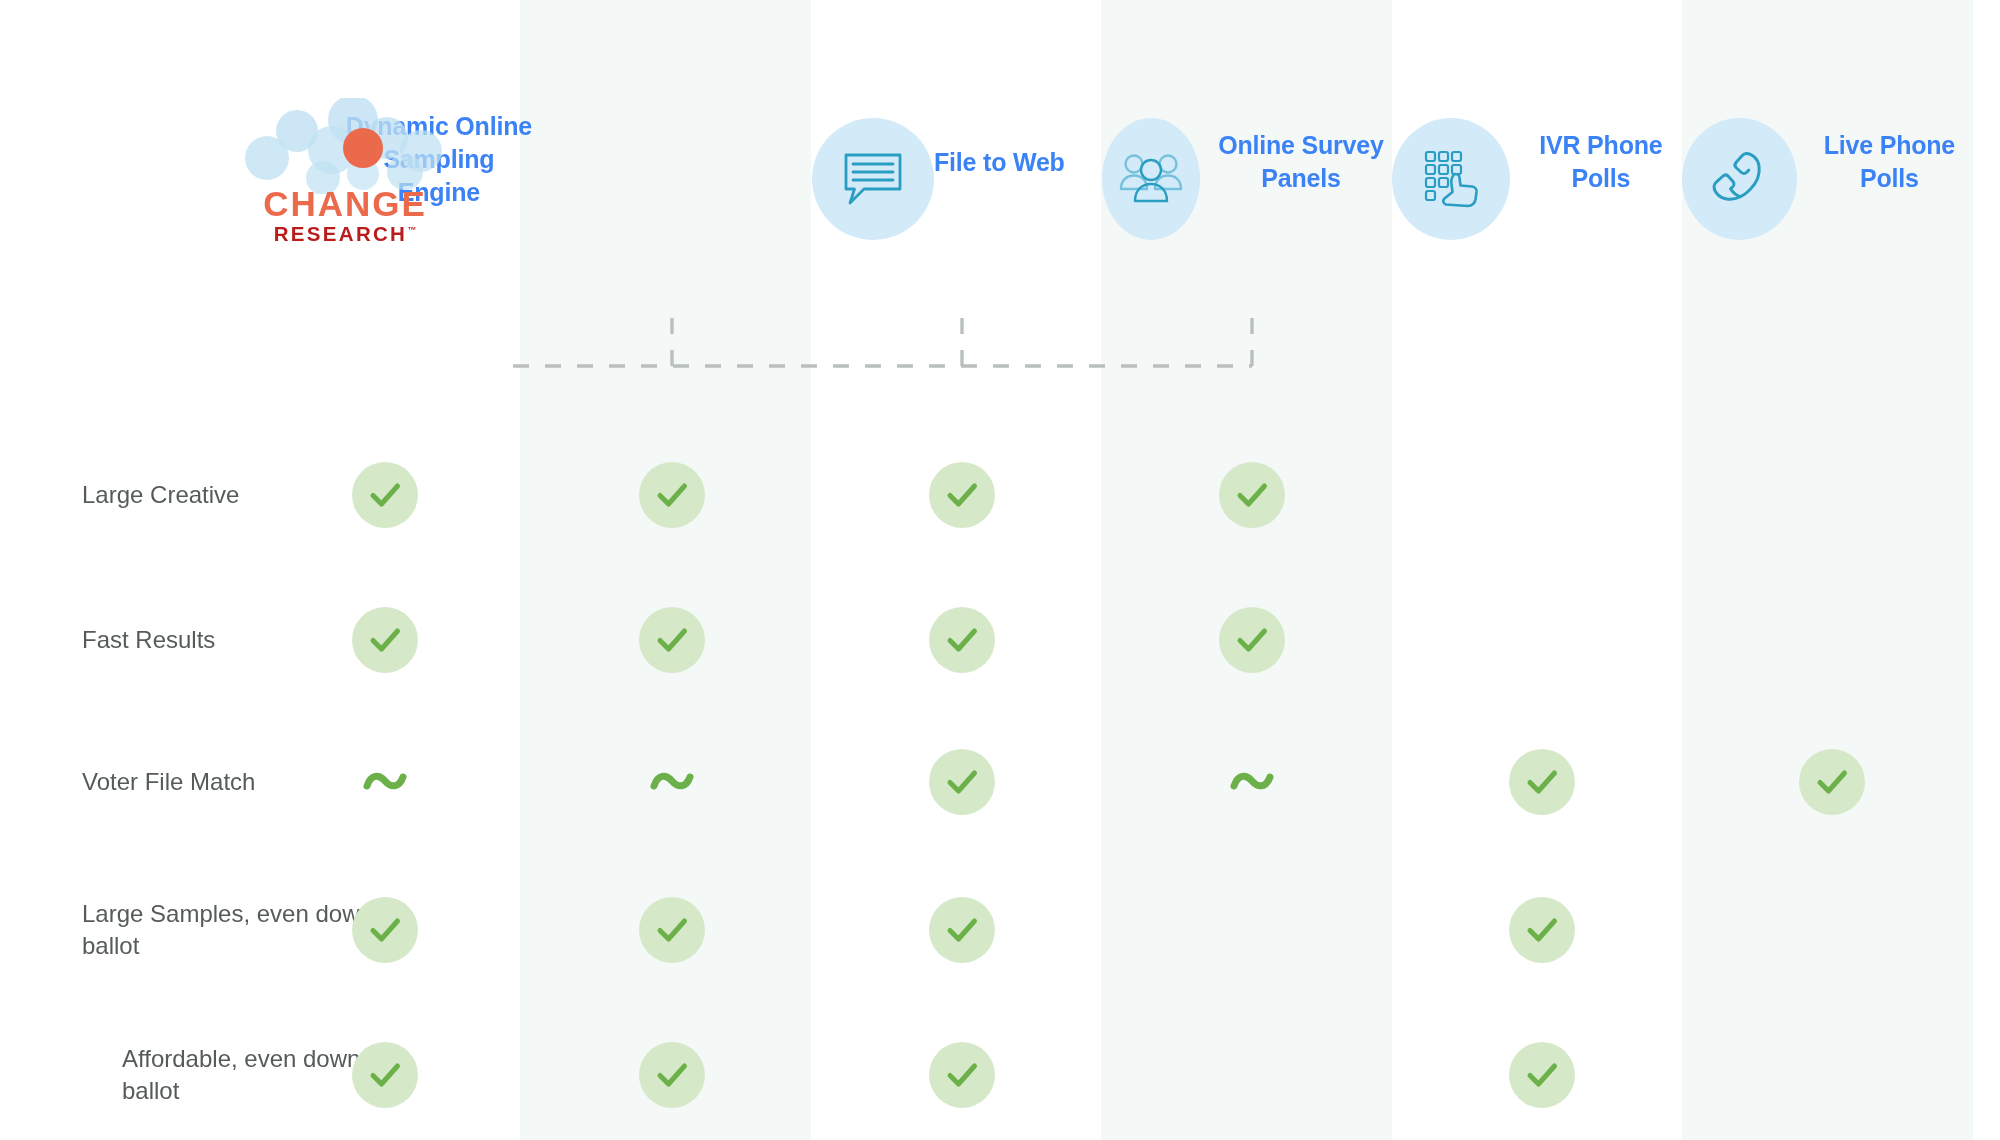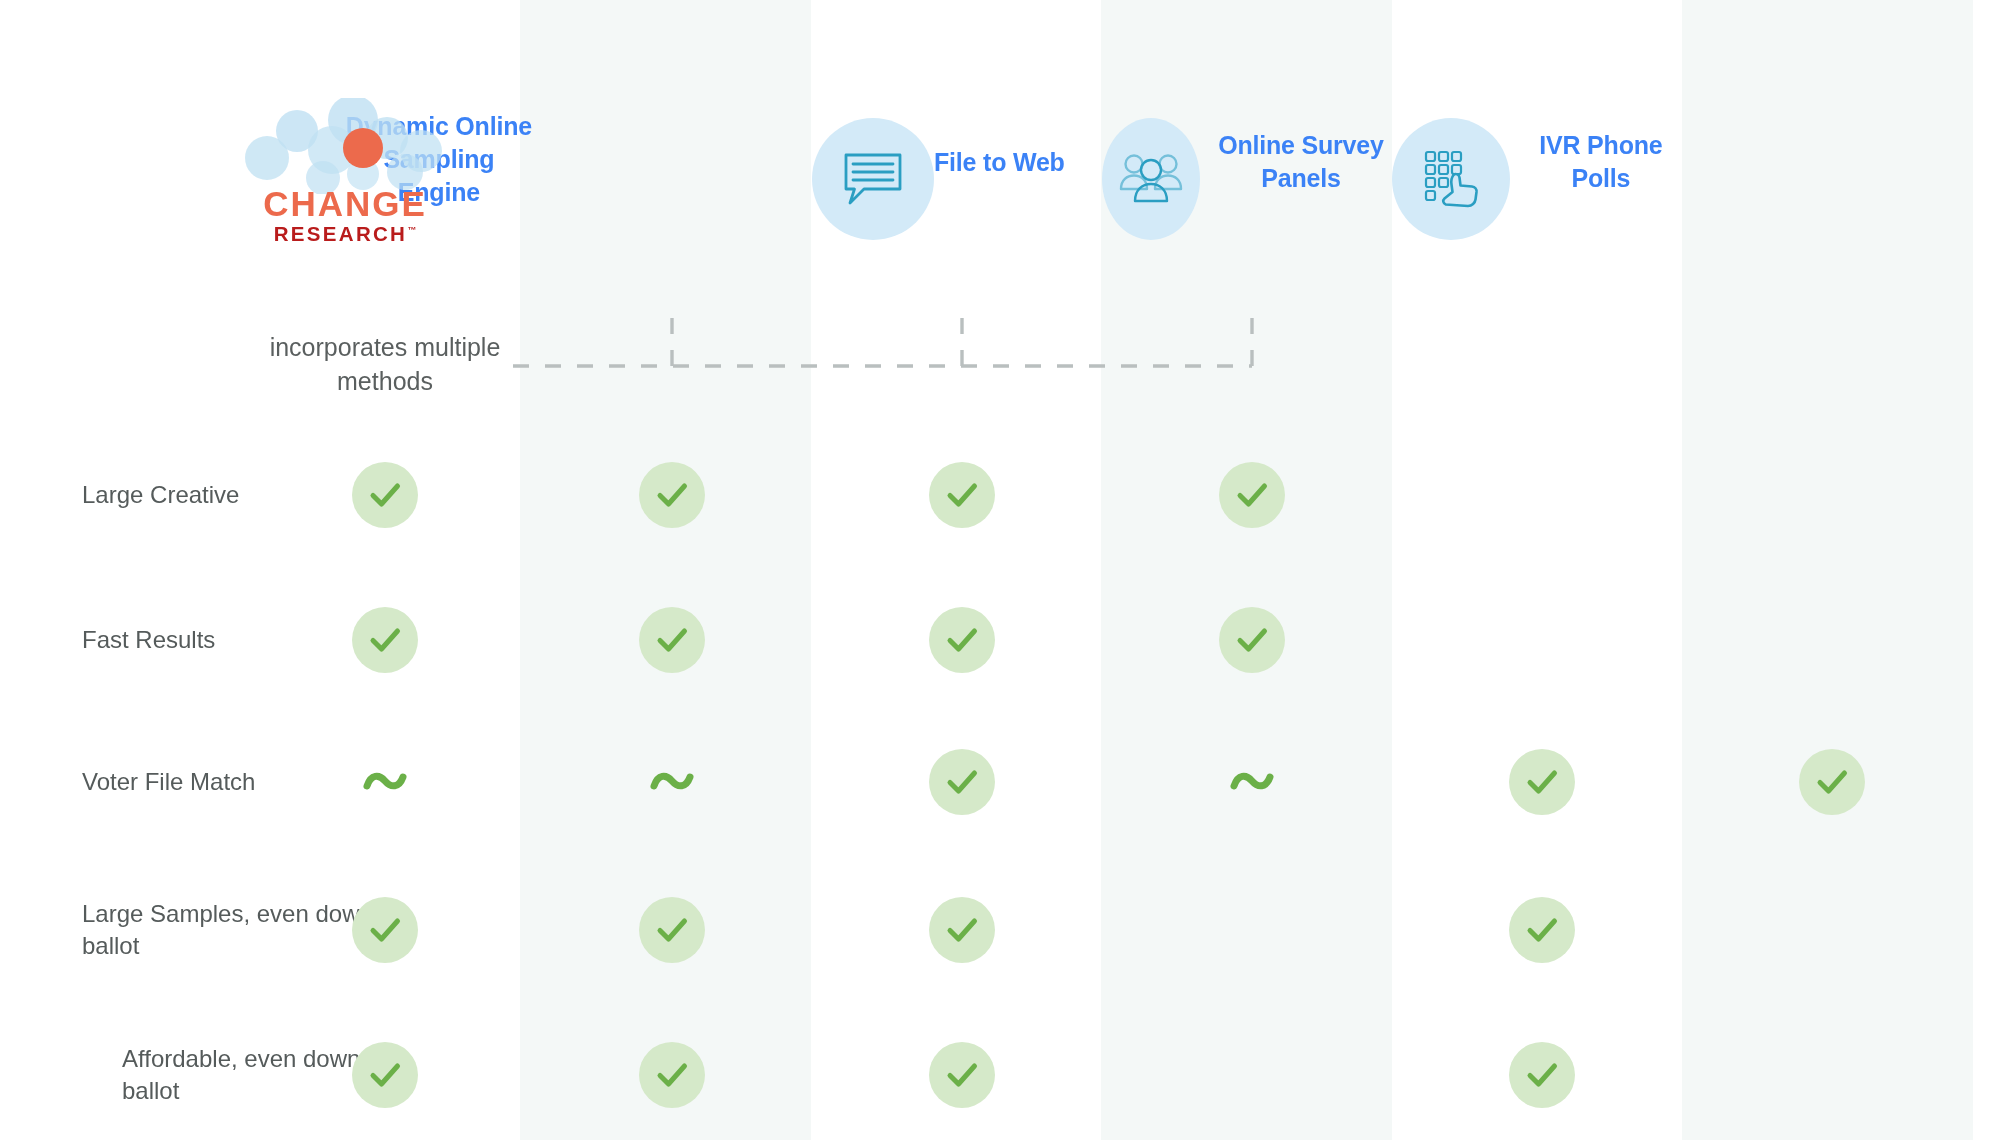--- a/index.html
+++ b/index.html
@@ -191,21 +191,20 @@
     <circle cx="128" cy="76" r="16" fill="#bfe0f2" opacity="0.65"></circle>
     <circle cx="128" cy="50" r="20" fill="#ec6a4c"></circle>
   </svg>
             <div class="logo-word">
          <div class="logo-change">CHANGE</div>
          <div class="logo-research"><span>RESEARCH</span><span class="logo-tm">™</span></div>
        </div>
           </div>
           <div class="col-title" style="margin-top: 18px;">Dynamic Online Sampling Engine</div>
         </div>
-        <div class="incorporates">incorporates multiple methods</div>
       </div>
       <div class="col" style="left: 812px; width: 300px;">
         <div class="col-head">
           <div class="icon-circle">
             <svg width="62" height="56" viewBox="0 0 62 56" fill="none" stroke="#2a9ec2" stroke-width="2.8" stroke-linejoin="round" stroke-linecap="round">
         <path d="M4 4 H58 V38 H22 L8 52 L12.5 38 H4 Z"></path>
         <line x1="11" y1="13" x2="51" y2="13"></line>
         <line x1="11" y1="21" x2="51" y2="21"></line>
         <line x1="11" y1="29" x2="51" y2="29"></line>
       </svg>
@@ -247,20 +246,36 @@
         </g>
         <path d="M33.5 27 C31.5 29.5 31 33 31.5 36.5 L32.5 44 L24.5 50.5
                  C22.5 52.3 23 55.5 25.8 56.5 L48 58 C52 58 55 55 55.5 51.5
                  L56.5 44 C56.8 41 55 38.8 52 38.5 L40.5 37.5 L39.5 29.5
                  C39.2 26.8 35.8 24.8 33.5 27 Z" stroke-width="2.6"></path>
       </svg>
           </div>
           <div class="col-title">IVR Phone Polls</div>
         </div>
       </div>
+      <div class="col" style="left: 1682px; width: 300px;">
+        <div class="col-head">
+          <div class="icon-circle">
+            <svg width="60" height="60" viewBox="0 0 60 60" fill="none" stroke="#2a9ec2" stroke-width="3" stroke-linejoin="round" stroke-linecap="round">
+        <path d="M37.5 4.5 C42.5 4.5 49 9.5 50 17 C52.5 34 34 52.5 17.5 50
+                 C10 48.8 5 42.5 5 37.5 C5 35.5 6 34 7.5 32.8 L14 27
+                 C15.8 25.5 18 25.8 19.5 27.5 L24 32.5 C25.5 34.2 25.2 36.5 23.5 38
+                 L21.5 39.8 C24 43.5 28 46.5 31.5 47.8"></path>
+        <path d="M37.5 4.5 C35.5 4.5 34 5.5 32.8 7 L27 13.5
+                 C25.5 15.3 25.8 17.5 27.5 19 L32.5 23.5
+                 C34.2 25 36.5 24.7 38 23 L39.8 21"></path>
+      </svg>
+          </div>
+          <div class="col-title">Live Phone Polls</div>
+        </div>
+      </div>
     </div>
 
   <svg class="connector" x="0" y="0" width="2000" height="1140" style="left:0;top:0;">
     <g id="connector-group">
         <line x1="513" y1="366" x2="1252" y2="366" stroke="#b9bfbf" stroke-width="3.4" stroke-dasharray="16 16"></line>
         <line x1="672" y1="366" x2="672" y2="315" stroke="#b9bfbf" stroke-width="3.4" stroke-dasharray="16 16"></line>
         <line x1="962" y1="366" x2="962" y2="315" stroke="#b9bfbf" stroke-width="3.4" stroke-dasharray="16 16"></line>
         <line x1="1252" y1="366" x2="1252" y2="315" stroke="#b9bfbf" stroke-width="3.4" stroke-dasharray="16 16"></line>
       </g>
   </svg>

